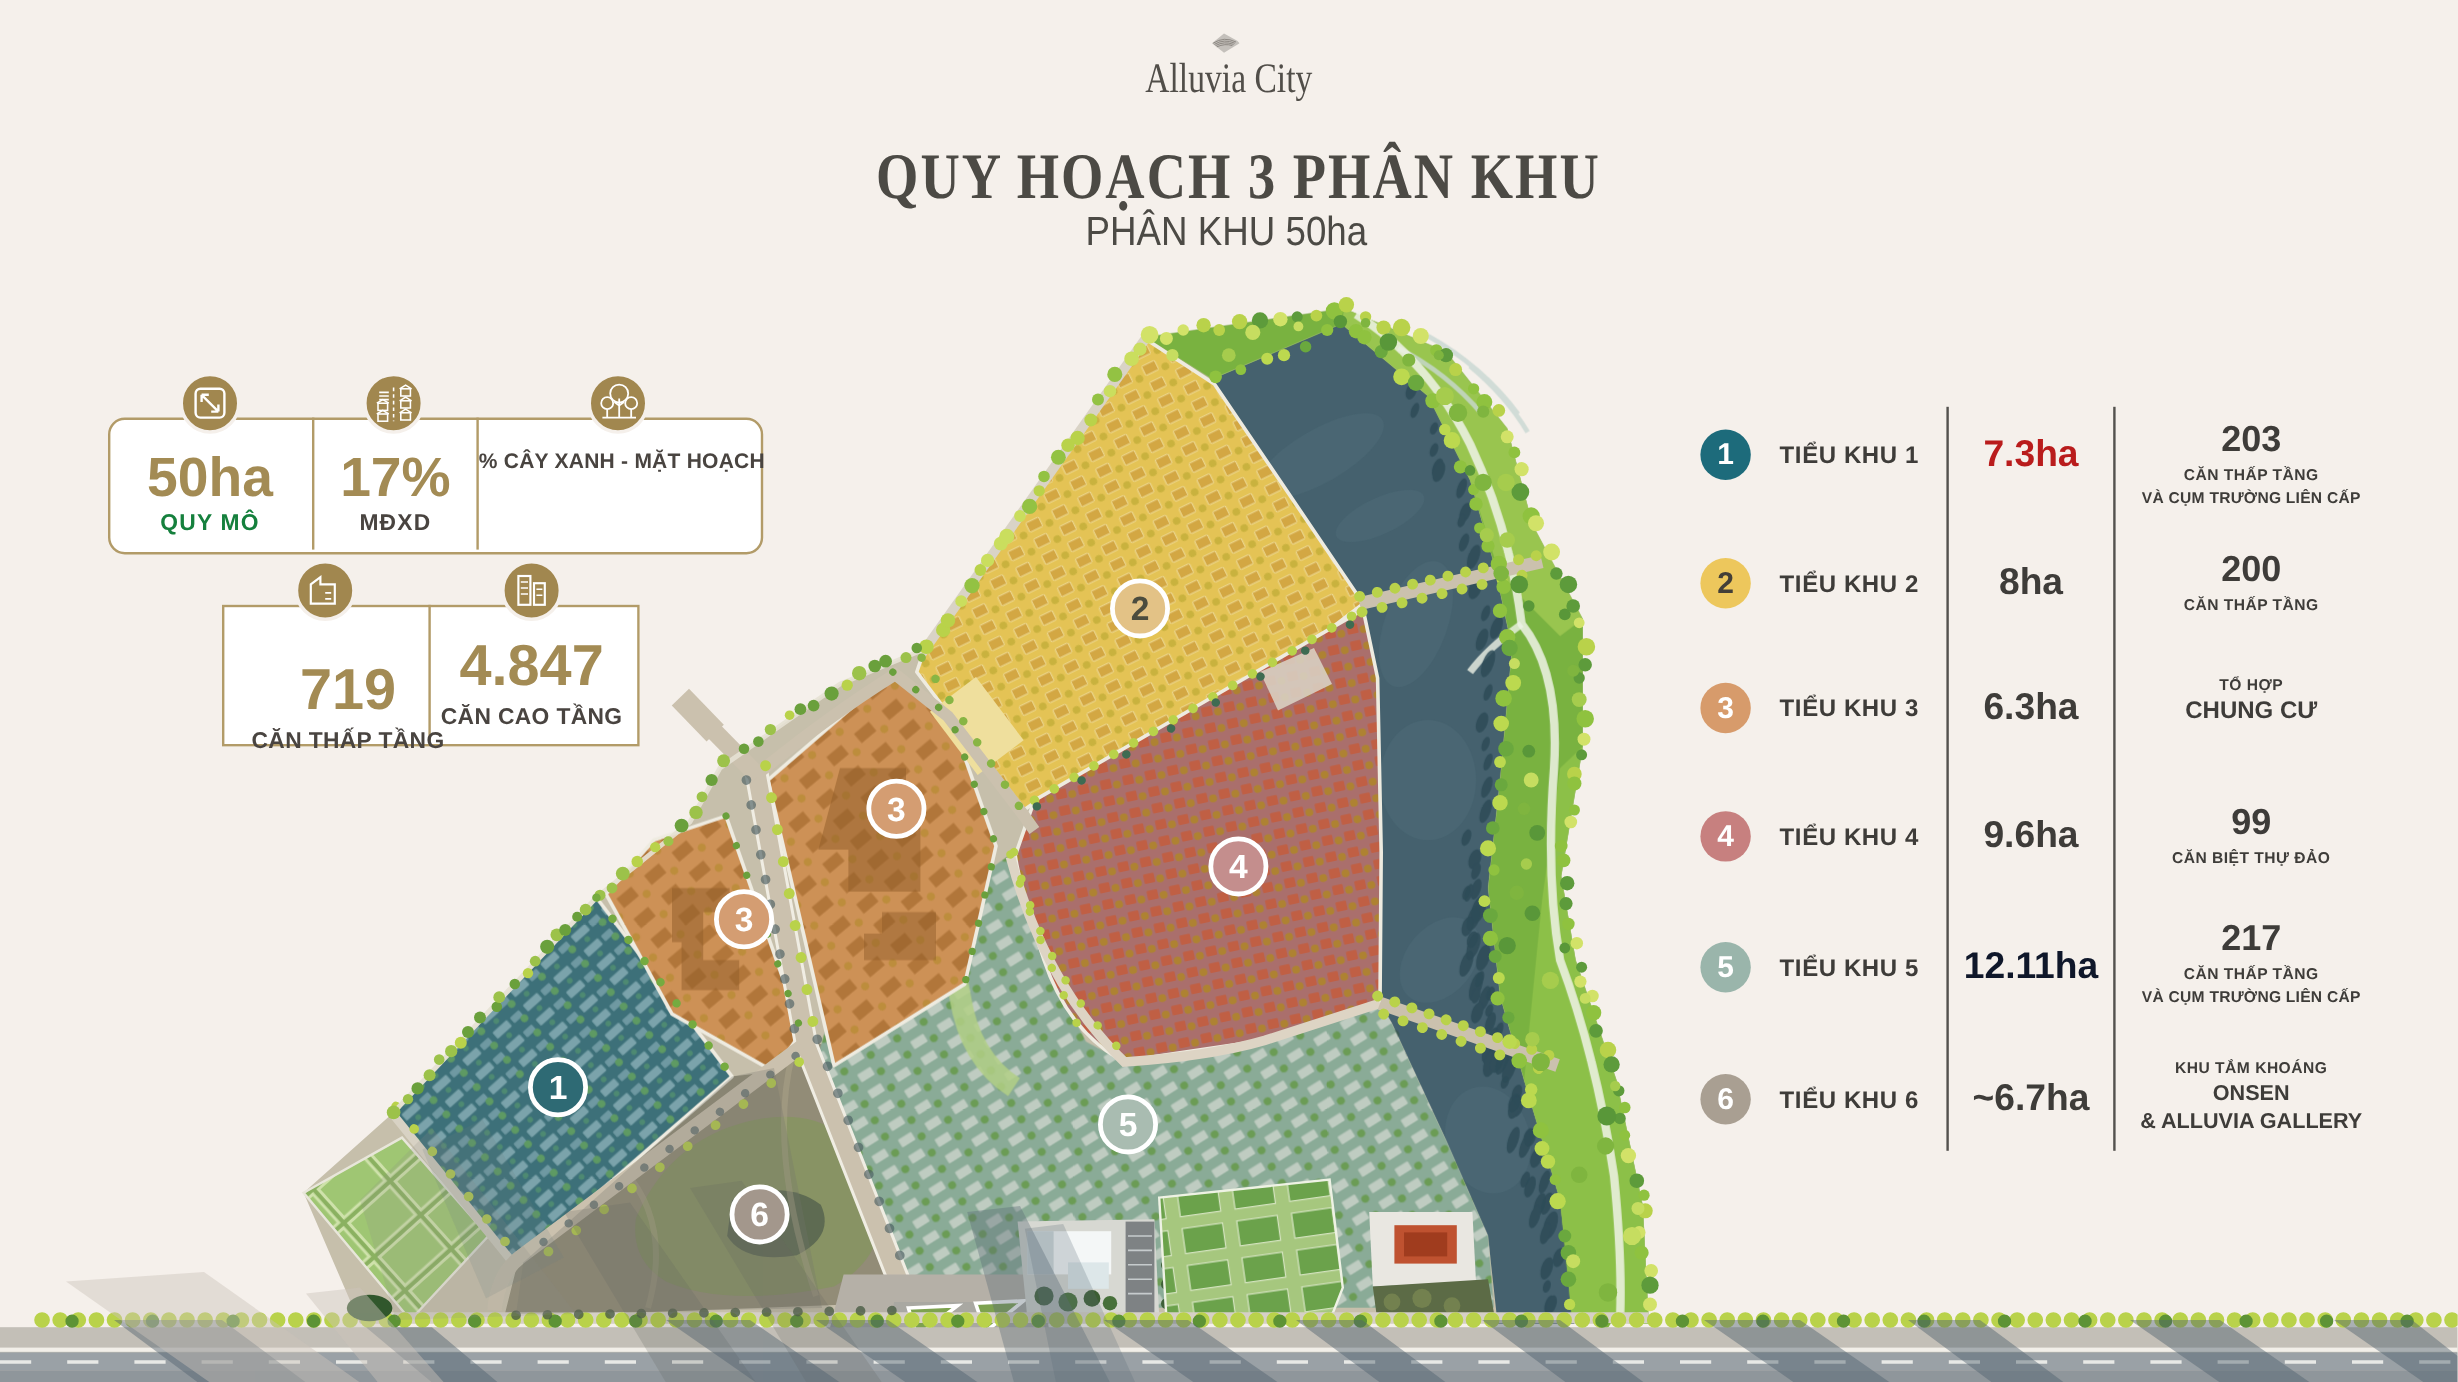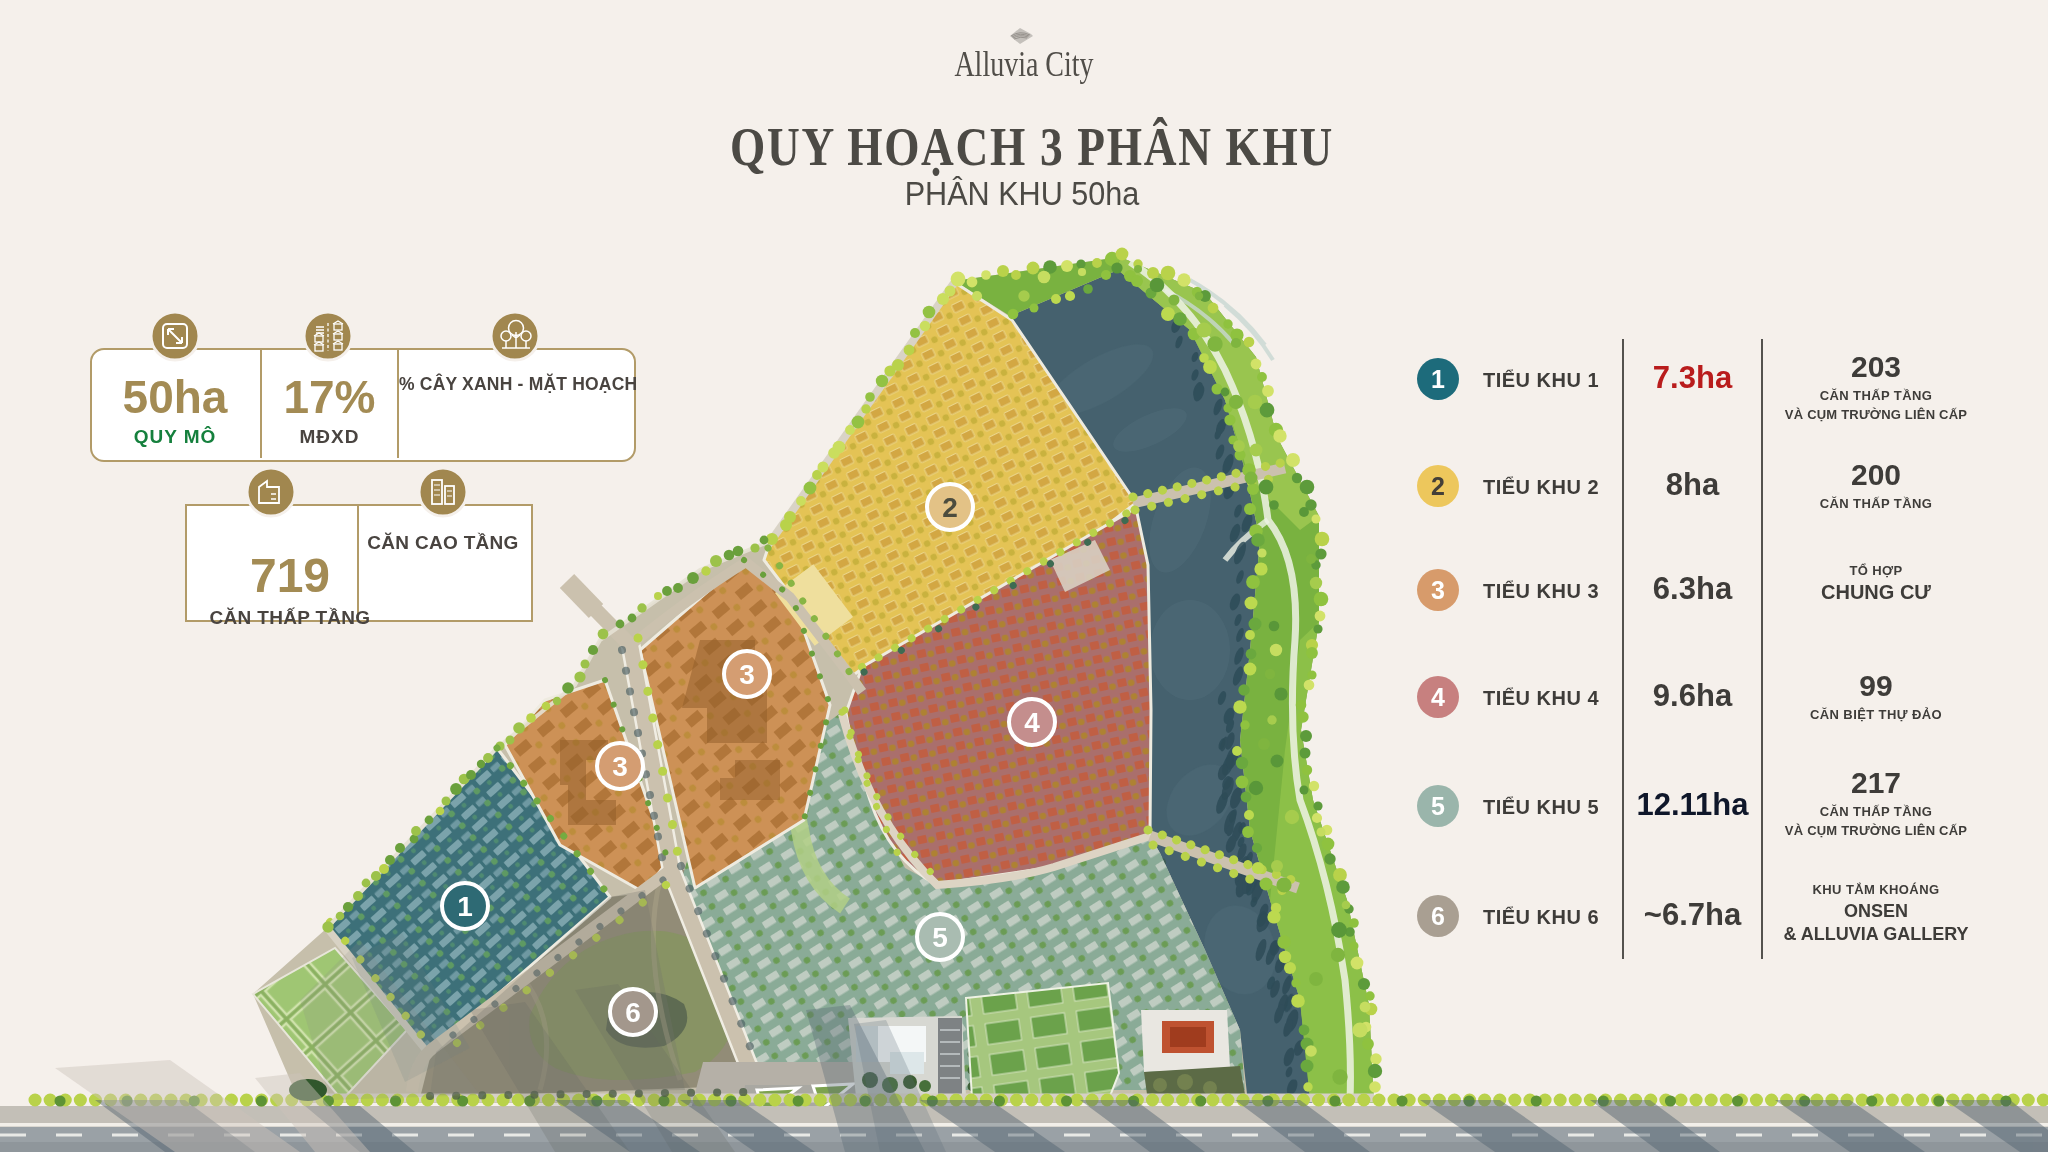--- a/index.html
+++ b/index.html
@@ -639,20 +639,21 @@
 
 <div class="abs" style="left:185px;top:504px;width:344px;height:114px;background:#fff;border:2px solid #b29b68;"></div>
 <div class="abs" style="left:357px;top:504px;width:0;height:114px;border-left:2px solid #b29b68;"></div>
 
 <div class="abs ctr" style="left:185px;top:548px;width:172px;margin-left:19px;">
   <div style="font-size:48px;font-weight:bold;color:#a38b54;">719</div>
   <div style="font-size:19px;font-weight:bold;color:#494440;letter-spacing:0.3px;margin-top:4px;white-space:nowrap;">CĂN THẤP TẦNG</div>
 </div>
 
 <div class="abs ctr" style="left:357px;top:528px;width:172px;">
+  <div style="font-size:48px;font-weight:bold;color:#a38b54;">4.847</div>
   <div style="font-size:19px;font-weight:bold;color:#494440;letter-spacing:0.3px;margin-top:4px;white-space:nowrap;">CĂN CAO TẦNG</div>
 </div>
 
 <svg class="abs" style="left:0;top:0;" width="700" height="700" viewBox="0 0 700 700">
 
   <g>
       <circle cx="175" cy="336" r="24" fill="#a1874f" stroke="#f5f0eb" stroke-width="3"></circle>
   <rect x="163" y="324" width="24" height="24" rx="4" fill="none" stroke="#fff" stroke-width="2"></rect>
   <path d="M168,329 L182,343 M168,329 l0,6 M168,329 l6,0 M182,343 l0,-6 M182,343 l-6,0" stroke="#fff" stroke-width="2" fill="none"></path>
     </g>

